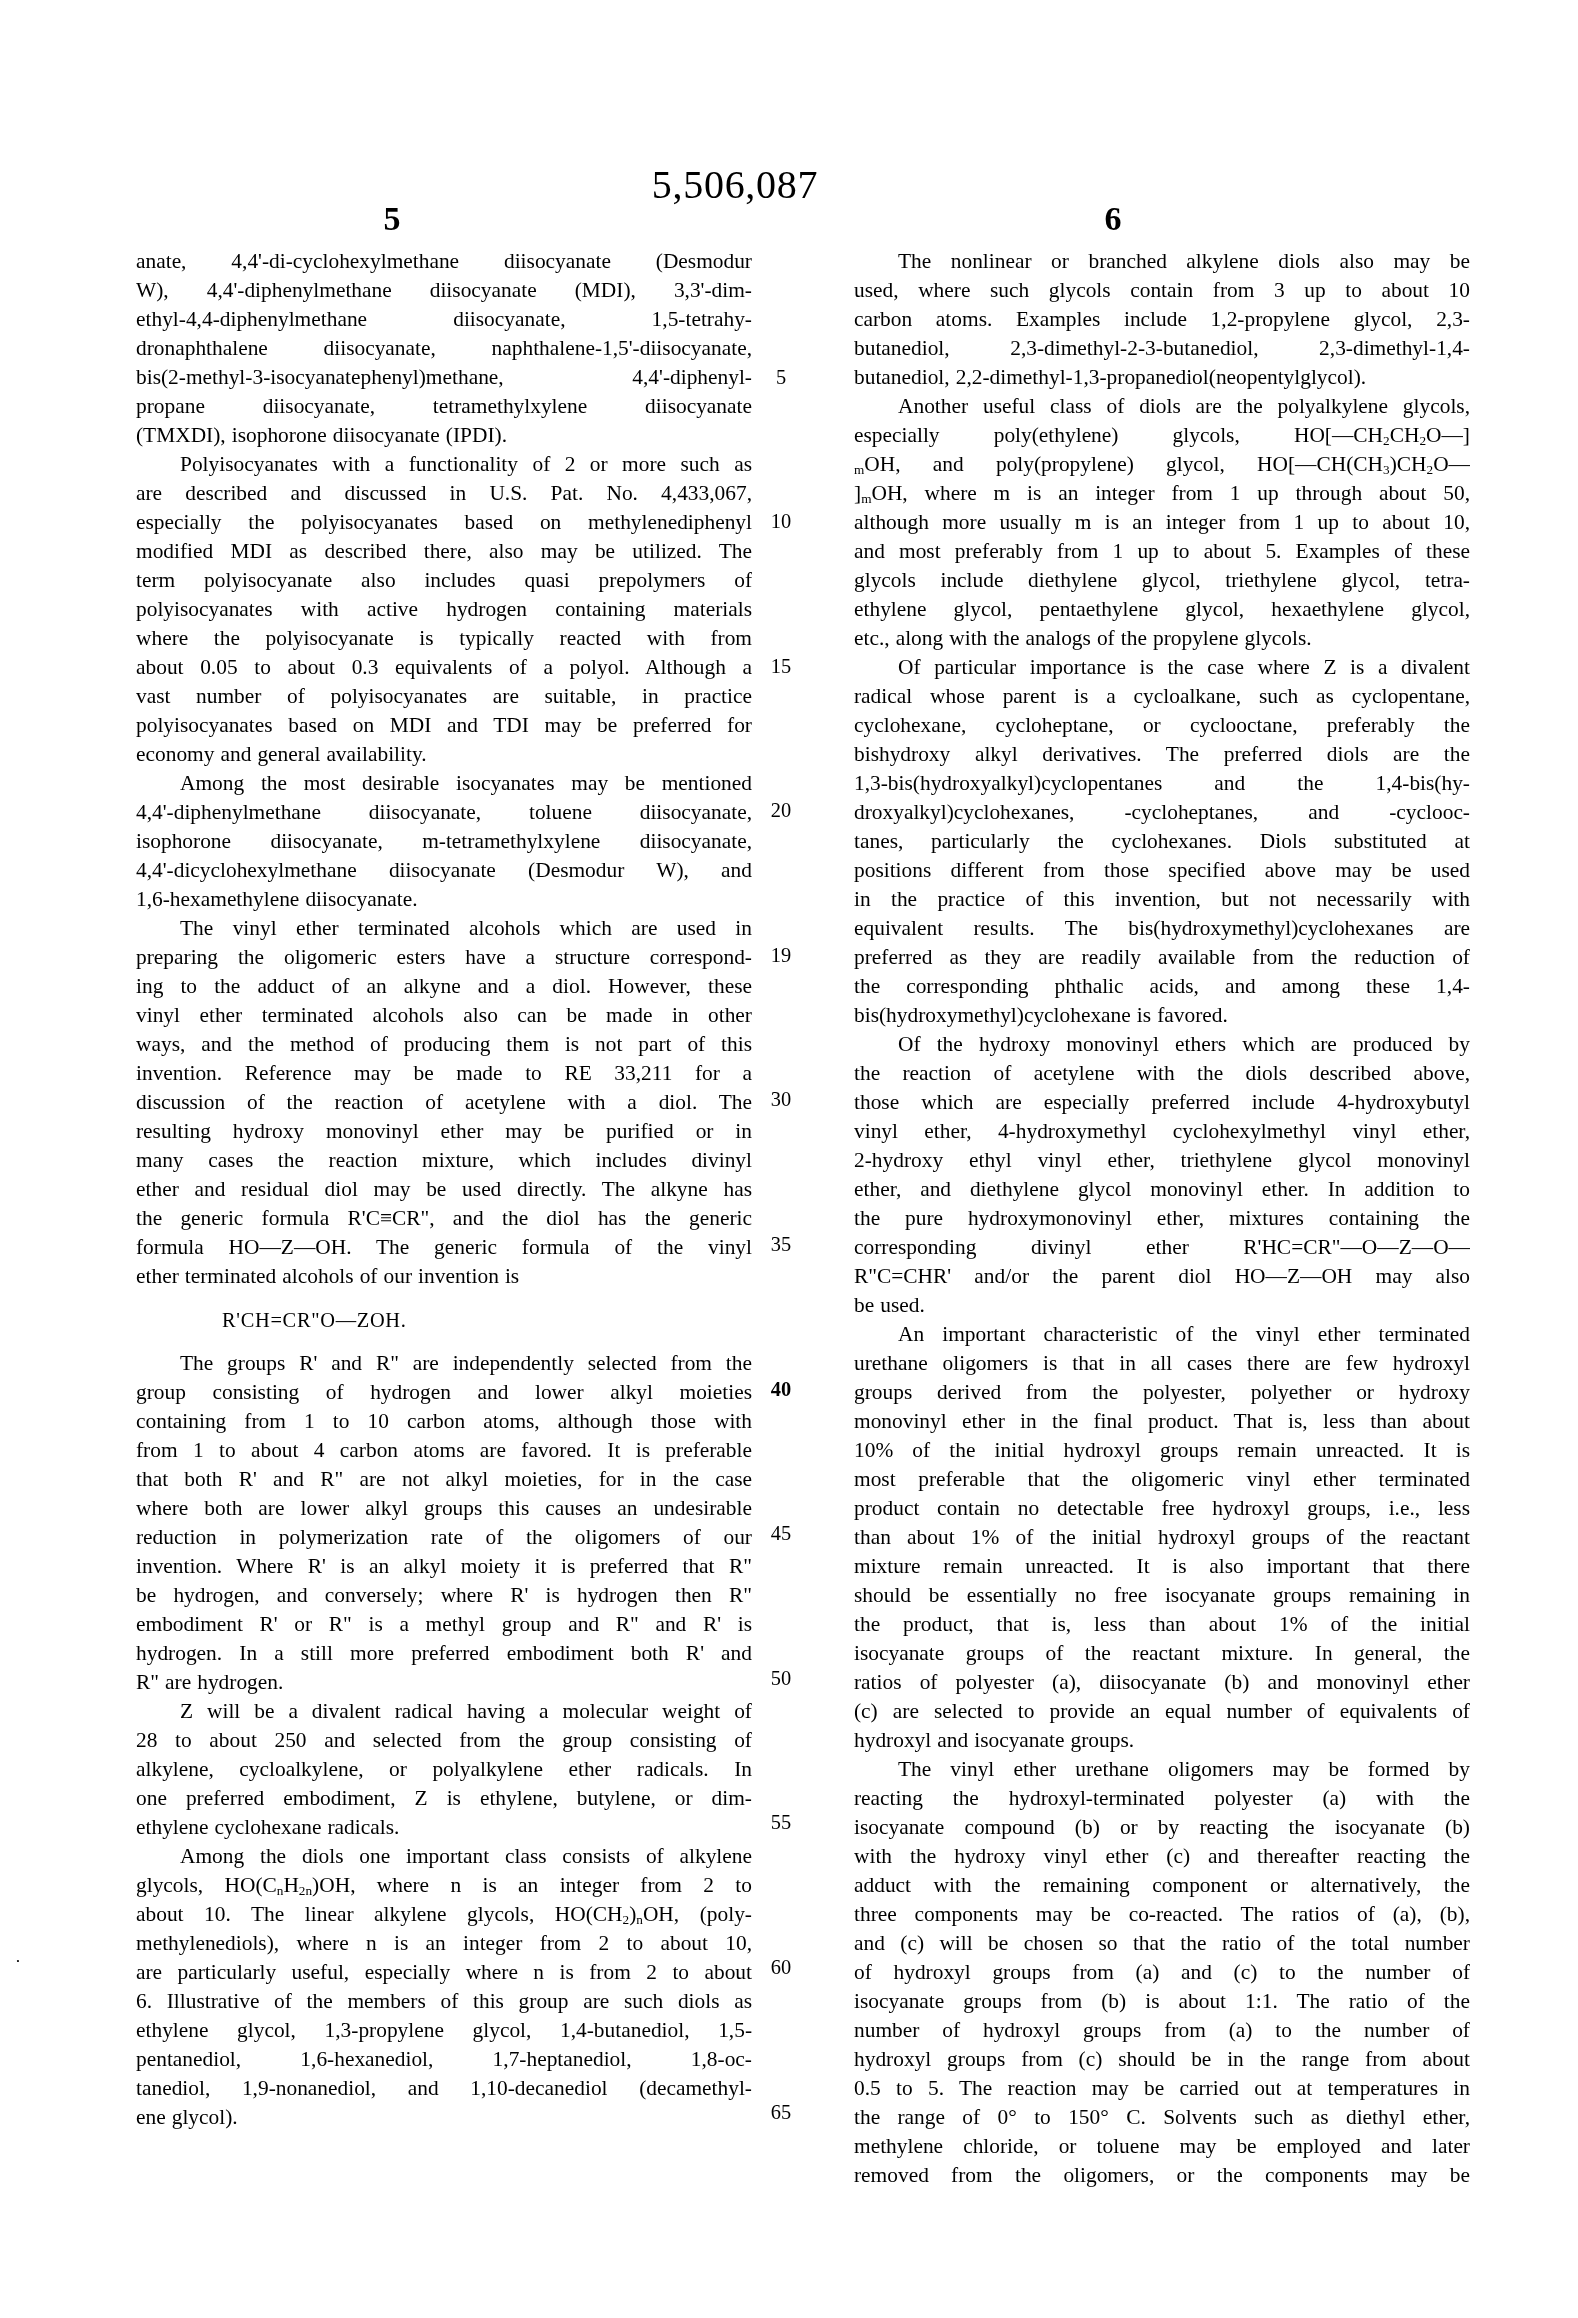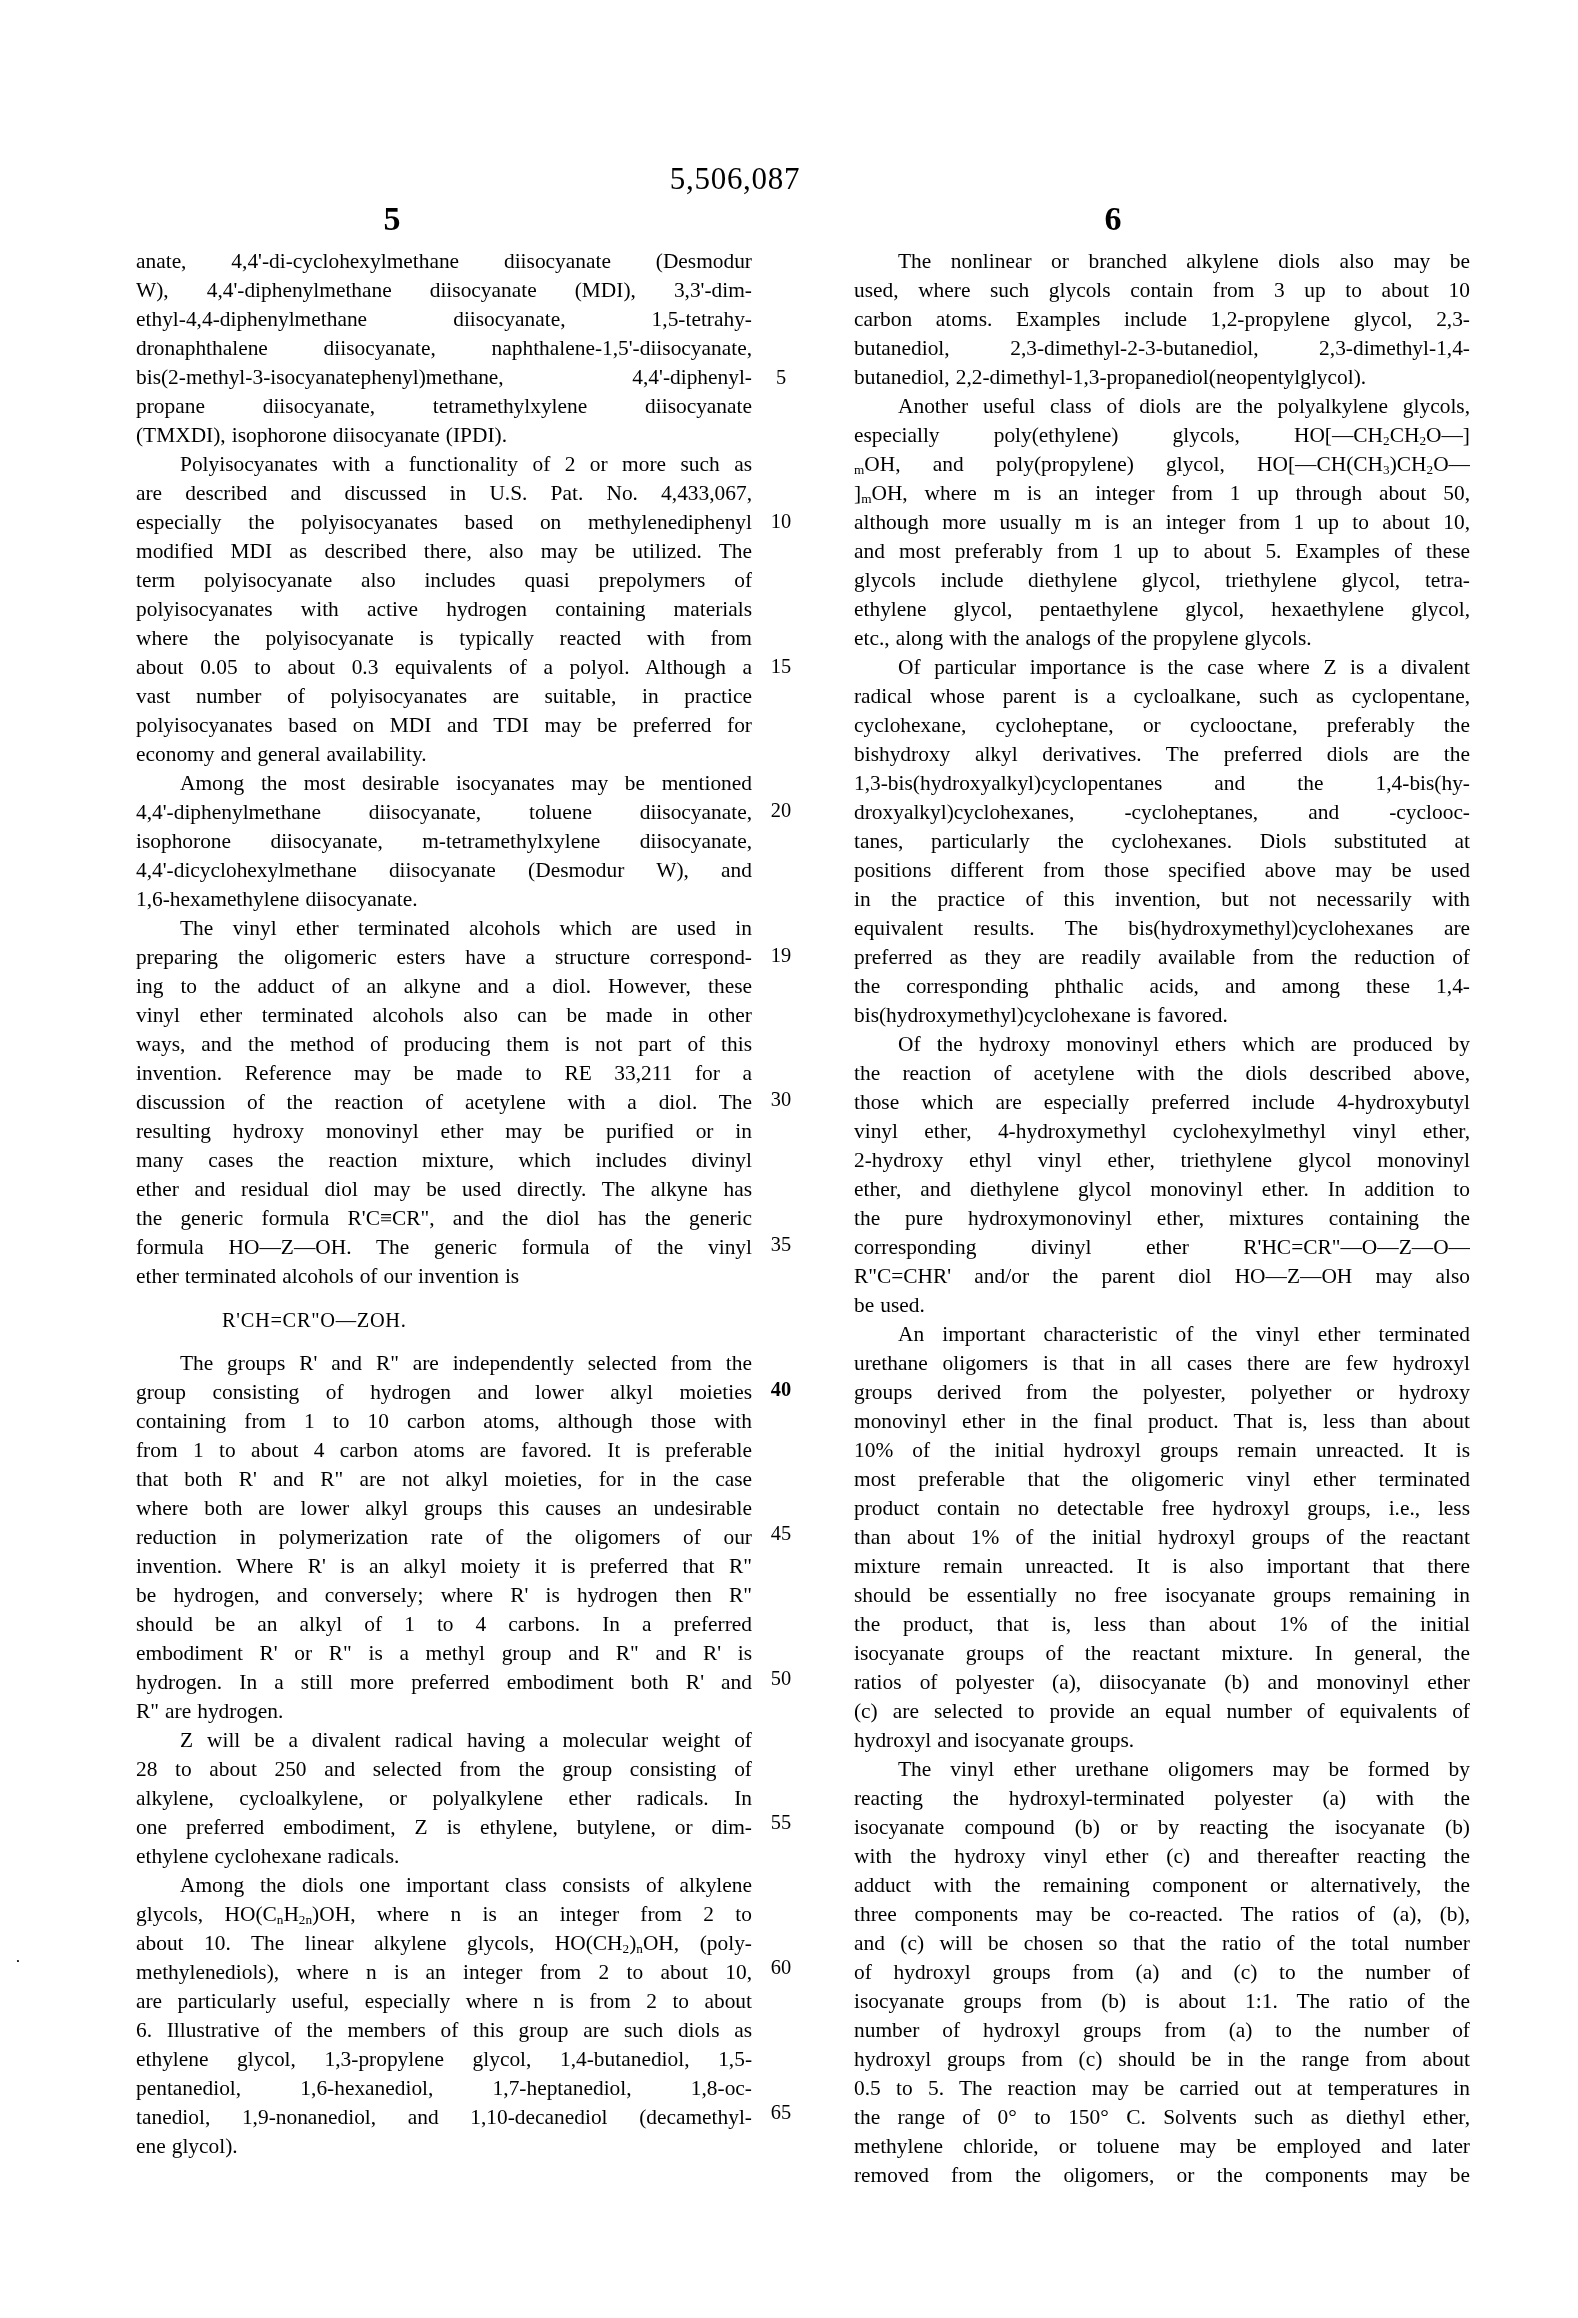--- a/index.html
+++ b/index.html
@@ -11,21 +11,21 @@
     color: #000000;
     font-family: "Liberation Serif", "DejaVu Serif", serif;
     overflow: hidden;
   }
   .patent-number {
     position: absolute;
     top: 161px;
     left: 599px;
     width: 272px;
     text-align: center;
-    font-size: 31px;
+    font-size: 40px;
     letter-spacing: 0.7px;
     white-space: nowrap;
   }
   .col-num {
     position: absolute;
     top: 200px;
     width: 82px;
     text-align: center;
     font-size: 34px;
     font-weight: bold;
@@ -125,21 +125,20 @@
       <div class="formula-row">R'CH=CR"O—ZOH.</div>
       <div class="line indent">The groups R' and R" are independently selected from the</div>
       <div class="line">group consisting of hydrogen and lower alkyl moieties</div>
       <div class="line">containing from 1 to 10 carbon atoms, although those with</div>
       <div class="line">from 1 to about 4 carbon atoms are favored. It is preferable</div>
       <div class="line">that both R' and R" are not alkyl moieties, for in the case</div>
       <div class="line">where both are lower alkyl groups this causes an undesirable</div>
       <div class="line">reduction in polymerization rate of the oligomers of our</div>
       <div class="line">invention. Where R' is an alkyl moiety it is preferred that R"</div>
       <div class="line">be hydrogen, and conversely; where R' is hydrogen then R"</div>
-      <div class="line">should be an alkyl of 1 to 4 carbons. In a preferred</div>
       <div class="line">embodiment R' or R" is a methyl group and R" and R' is</div>
       <div class="line">hydrogen. In a still more preferred embodiment both R' and</div>
       <div class="line para-end">R" are hydrogen.</div>
       <div class="line indent">Z will be a divalent radical having a molecular weight of</div>
       <div class="line">28 to about 250 and selected from the group consisting of</div>
       <div class="line">alkylene, cycloalkylene, or polyalkylene ether radicals. In</div>
       <div class="line">one preferred embodiment, Z is ethylene, butylene, or dim-</div>
       <div class="line para-end">ethylene cyclohexane radicals.</div>
       <div class="line indent">Among the diols one important class consists of alkylene</div>
       <div class="line">glycols, HO(C<sub>n</sub>H<sub>2n</sub>)OH, where n is an integer from 2 to</div>

